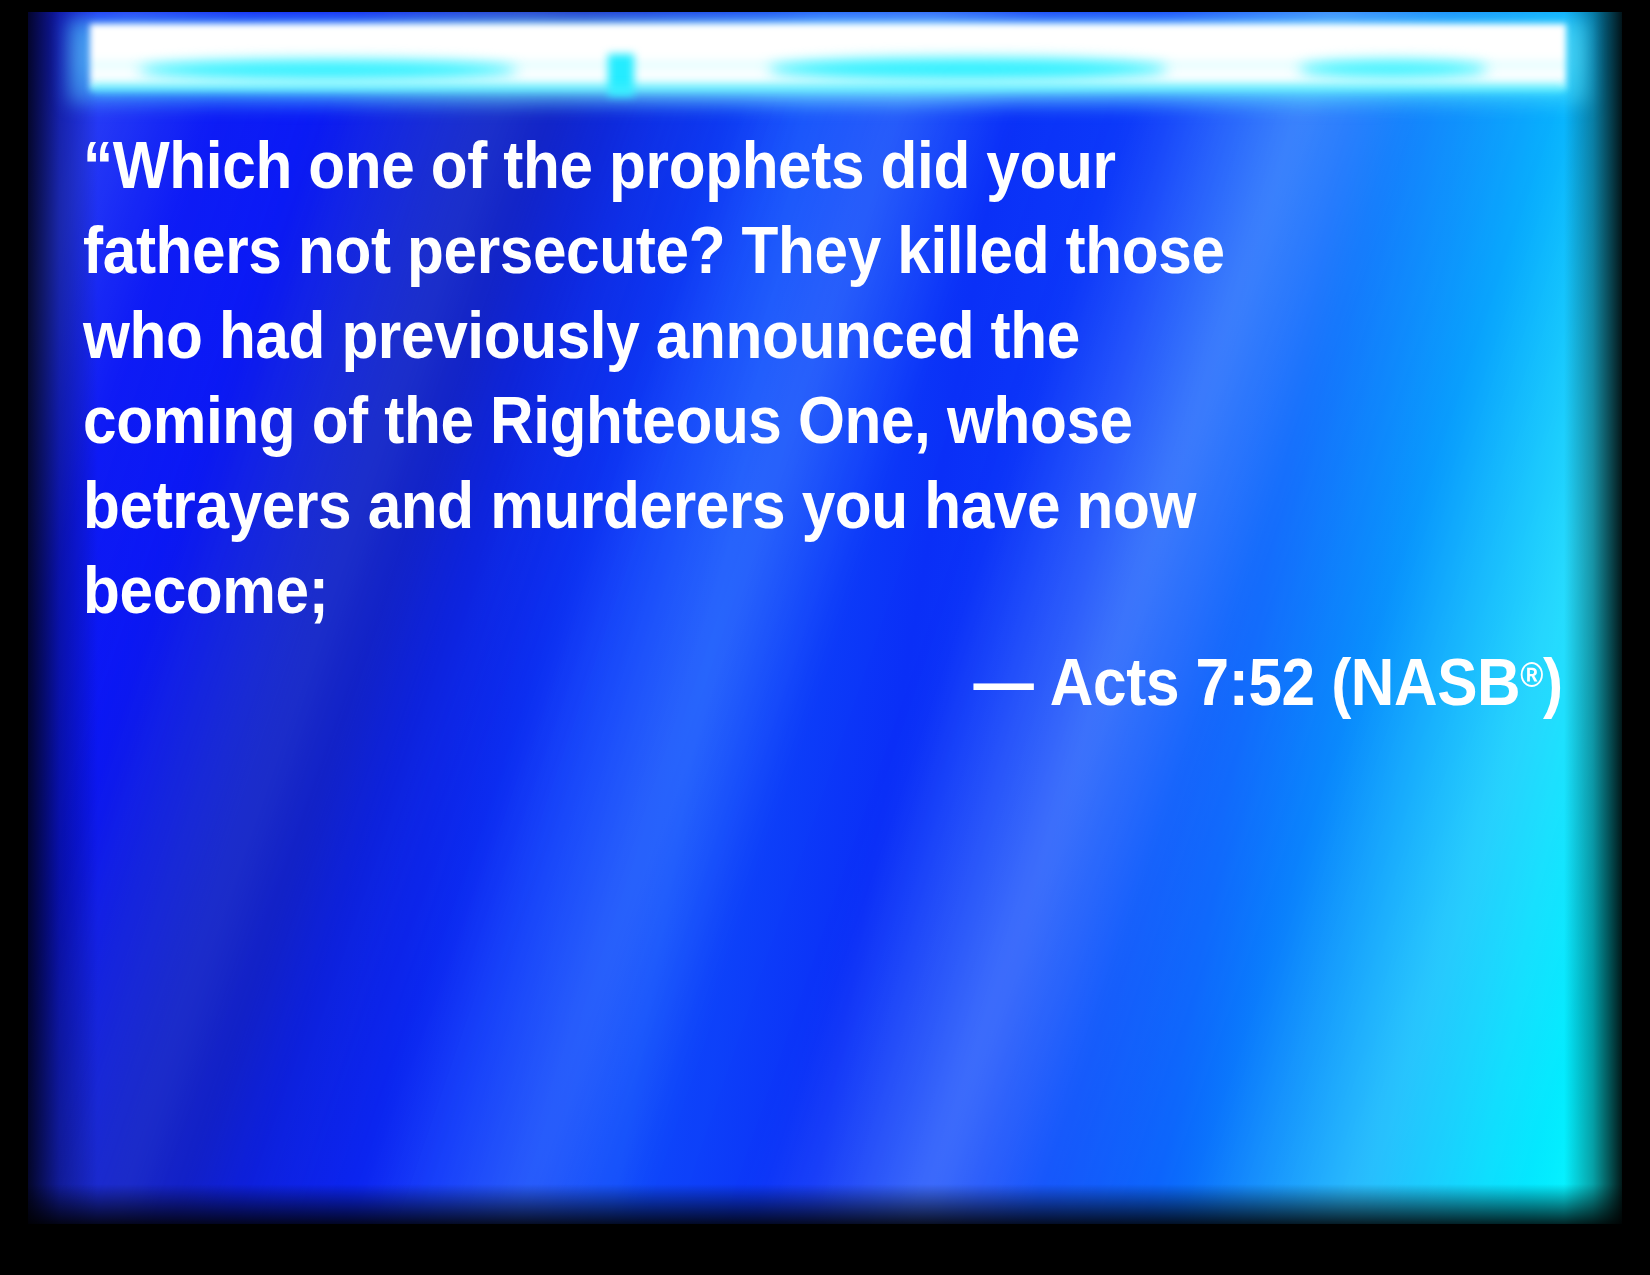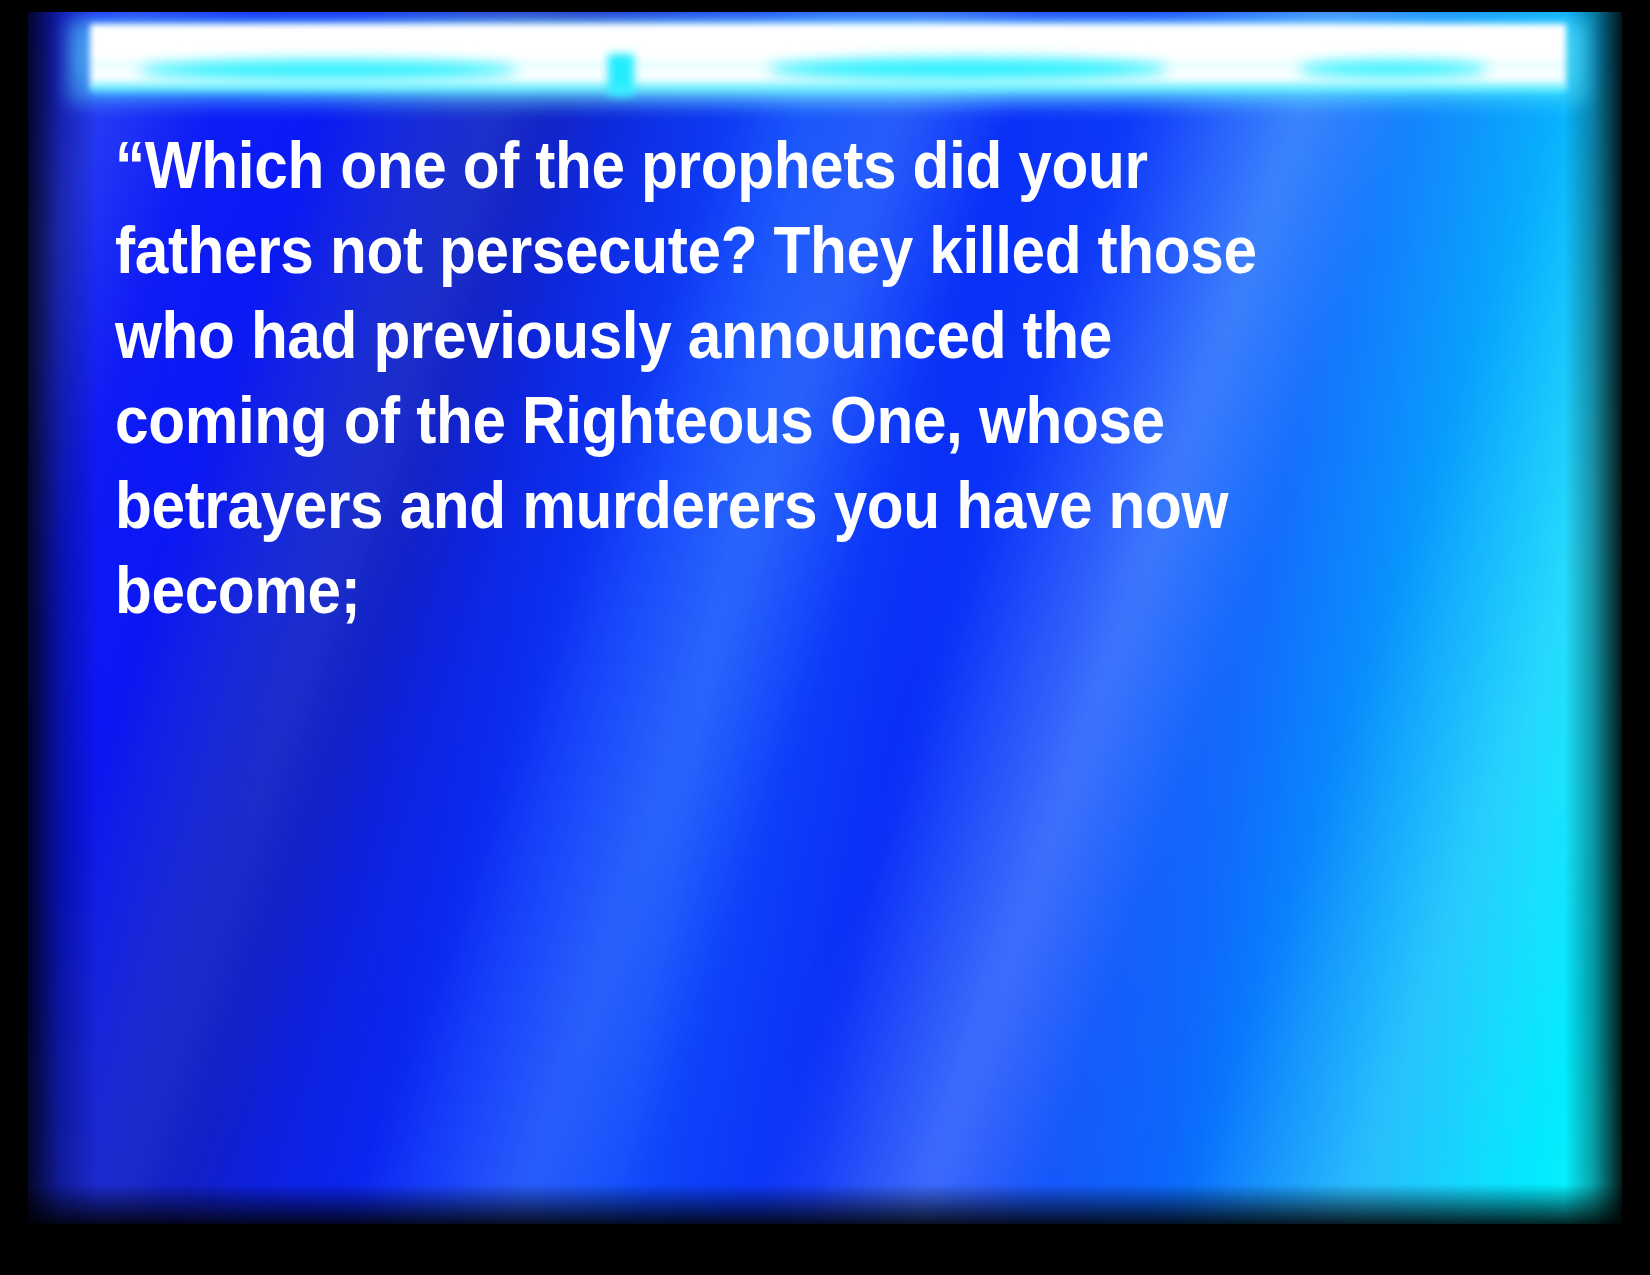--- a/index.html
+++ b/index.html
@@ -213,21 +213,20 @@
     filter: blur(4px);
   }
 
   
   #verse-block {
     position: absolute;
     left: 55px;
     top: 110px;
     width: 1480px;
     z-index: 40;
-    margin-left: 32px;
   }
   .verse-line {
     font-family: "Liberation Sans", "DejaVu Sans", sans-serif;
     font-weight: 700;
     font-size: 67px;
     line-height: 85px;
     color: #ffffff;
     white-space: nowrap;
     letter-spacing: -0.4px;
     transform: scaleX(0.90);
@@ -285,15 +284,18 @@
 
     <div id="verse-block">
       <div class="verse-line">“Which one of the prophets did your</div>
       <div class="verse-line">fathers not persecute? They killed those</div>
       <div class="verse-line">who had previously announced the</div>
       <div class="verse-line">coming of the Righteous One, whose</div>
       <div class="verse-line">betrayers and murderers you have now</div>
       <div class="verse-line">become;</div>
     </div>
 
+    <div id="attribution">
+      <div class="attrib-line"><span>—</span><span>&nbsp;</span><span>Acts</span><span>&nbsp;</span><span>7:52</span><span>&nbsp;</span><span>(</span><span>NASB</span><span class="reg-mark">®</span><span>)</span></div>
+    </div>
 
   </div>
 </div>
 
 </body></html>

